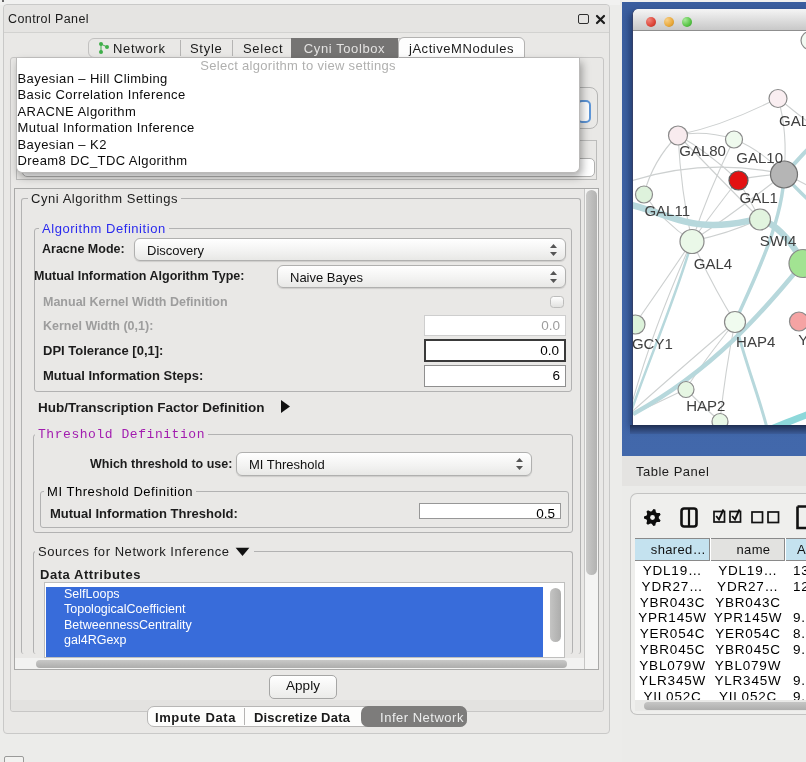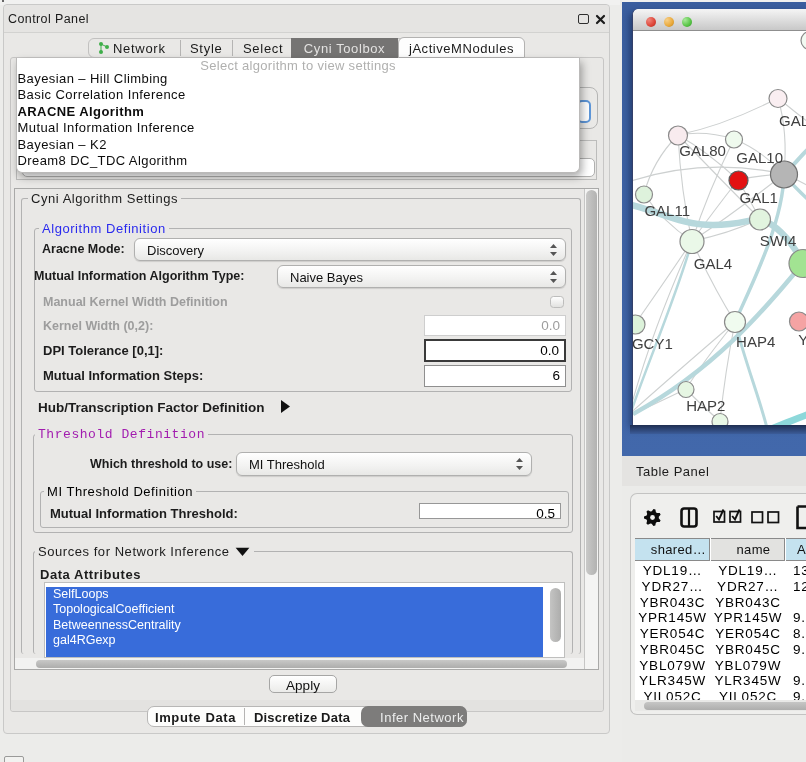--- a/index.html
+++ b/index.html
@@ -1,19 +1,19 @@
 <!DOCTYPE html>
 <html><head>
 <meta charset="utf-8">
 <style>
 * { margin:0; padding:0; box-sizing:border-box; }
 html,body { width:806px; height:762px; overflow:hidden; }
 body { font-family:"Liberation Sans", sans-serif; background:#ececea; position:relative; }
 .abs { position:absolute; }
-.bold { font-weight:bold;margin-top:16px; }
+.bold { font-weight:normal;margin-top:16px; }
 .lbl { font-size:12.5px; font-weight:bold; color:#1c1c1c; white-space:nowrap; }
 .glbl { font-size:12.5px; font-weight:bold; color:#9d9d9d; white-space:nowrap; }
 .grp { border:1px solid #b2b2b2; border-radius:3px; }
 .grptitle { position:absolute; top:-8px; background:#e9e8e6; padding:0 3px; font-size:13px; letter-spacing:0.55px; line-height:15px; white-space:nowrap; }
 .combo { background:linear-gradient(#ffffff,#f2f2f1 60%,#e8e8e6); border:1px solid #b0b0af; border-radius:6px; box-shadow:0 1px 1px rgba(0,0,0,0.12); }
 .combo .ctext { position:absolute; left:12px; top:50%; transform:translateY(-50%); font-size:13px; color:#111; }
 .carr { position:absolute; right:7px; top:50%; transform:translateY(-50%); width:9px; height:12px; }
 .fld { background:#fff; text-align:right; font-size:13.5px; padding-right:5px; }
 </style>
 </head>
@@ -84,21 +84,21 @@
   <span class="ctext">Naive Bayes</span>
   <svg class="carr" viewBox="0 0 9 12">
       <path d="M4.5 0 L8 4 L1 4 Z" fill="#555"></path>
       <path d="M4.5 12 L8 8 L1 8 Z" fill="#555"></path>
     </svg>
 </div>
 
 <div class="abs glbl" style="left:43px;top:295px;">Manual Kernel Width Definition</div>
 <div class="abs" style="left:550px;top:296px;width:14px;height:12px;background:linear-gradient(#fefefe,#e2e2e0);border:1px solid #bdbdbc;border-radius:3.5px;"></div>
 
-<div class="abs glbl" style="left:43px;top:319px;">Kernel Width (0,2):</div>
+<div class="abs glbl" style="left:43px;top:319px;">Kernel Width (0,1):</div>
 <div class="abs fld" style="left:424px;top:315px;width:142px;height:21px;border:1px solid #cecece;color:#9d9d9d;line-height:19px;">0.0</div>
 
 <div class="abs lbl" style="left:43px;top:343px;font-size:13px;">DPI Tolerance [0,1]:</div>
 <div class="abs fld" style="left:424px;top:339px;width:142px;height:23px;border:2px solid #3a3a3a;color:#000;line-height:19px;">0.0</div>
 
 <div class="abs lbl" style="left:43px;top:368px;font-size:13px;">Mutual Information Steps:</div>
 <div class="abs fld" style="left:424px;top:365px;width:142px;height:22px;border:1px solid #8f8f8f;color:#000;line-height:20px;">6</div>
 
 <div class="abs lbl" style="left:38px;top:400px;font-size:13.5px;">Hub/Transcription Factor Definition</div>
 <svg class="abs" style="left:279px;top:399px;" width="13" height="15" viewBox="0 0 13 15">
@@ -123,25 +123,25 @@
 <div class="abs fld" style="left:419px;top:503px;width:142px;height:16px;border:1px solid #979797;color:#000;line-height:20px;">0.5</div>
 
 <div class="abs grp" style="left:33px;top:551px;width:540px;height:103px;border-bottom:none;"></div>
 <div class="grptitle abs" style="left:35px;top:544px;color:#1c1c1c;">Sources for Network Inference <svg width="17" height="11" viewBox="0 0 17 12" style="vertical-align:-1px;">
       <path d="M1 2 L16 2 L8.5 11 Z" fill="#111"></path>
     </svg></div>
 
 <div class="abs lbl" style="left:40px;top:567px;font-size:13px;letter-spacing:0.55px;">Data Attributes</div>
 
 <div class="abs" style="left:44px;top:582px;width:521px;height:76px;background:#fff;border:1px solid #bfbfbe;overflow:hidden;">
-  <div class="abs" style="left:1px;top:4px;width:497px;height:80px;background:#386cda;color:#fff;font-size:12.5px;line-height:15.4px;padding-left:7px;">SelfLoops<br>TopologicalCoefficient<br>BetweennessCentrality<br>gal4RGexp</div>
+  <div class="abs" style="left:1px;top:4px;width:497px;height:80px;background:#386cda;color:#fff;font-size:12.5px;line-height:15.4px;padding-left:18px;">SelfLoops<br>TopologicalCoefficient<br>BetweennessCentrality<br>gal4RGexp</div>
   <div class="abs" style="left:505px;top:5px;width:11px;height:54px;background:linear-gradient(90deg,#c4c4c3,#adadac);border-radius:5.5px;"></div>
 </div>
 
-<div class="abs" style="left:269px;top:675px;width:68px;height:18px;background:linear-gradient(#ffffff,#ebebe9);border:1px solid #a6a6a5;border-radius:5px;text-align:center;font-size:13.5px;line-height:20px;color:#111;">Apply</div>
+<div class="abs" style="left:269px;top:675px;width:68px;height:24px;background:linear-gradient(#ffffff,#ebebe9);border:1px solid #a6a6a5;border-radius:5px;text-align:center;font-size:13.5px;line-height:20px;color:#111;">Apply</div>
 
 <div class="abs" style="left:147px;top:706px;width:320px;height:21px;background:#fdfdfc;border:1px solid #b7b6b5;border-radius:7px;"></div>
 <div class="abs" style="left:243.5px;top:708px;width:1px;height:17px;background:#b5b4b3;"></div>
 <div class="abs" style="left:361px;top:706px;width:106px;height:21px;background:#7d7c7b;border-radius:7px;"></div>
 <div class="abs" style="left:147px;top:710px;width:97px;text-align:center;font-size:13px;letter-spacing:0.6px;font-weight:bold;color:#191919;">Impute Data</div>
 <div class="abs" style="left:243px;top:710px;width:118px;text-align:center;font-size:13px;letter-spacing:0.2px;font-weight:bold;color:#191919;">Discretize Data</div>
 <div class="abs" style="left:361px;top:710px;width:122px;text-align:center;font-size:13px;letter-spacing:0.5px;color:#eceded;">Infer Network</div>
 
 <div class="abs" style="left:16px;top:58px;width:564px;height:115px;background:#fff;border:1px solid #bbbab9;border-top:none;border-radius:0 0 6px 6px;box-shadow:2px 4px 9px rgba(0,0,0,0.35);"></div>
 <div class="abs" style="left:16px;top:57.5px;width:564px;text-align:center;font-size:13px;letter-spacing:0.3px;color:#b0b0af;">Select algorithm to view settings</div>

